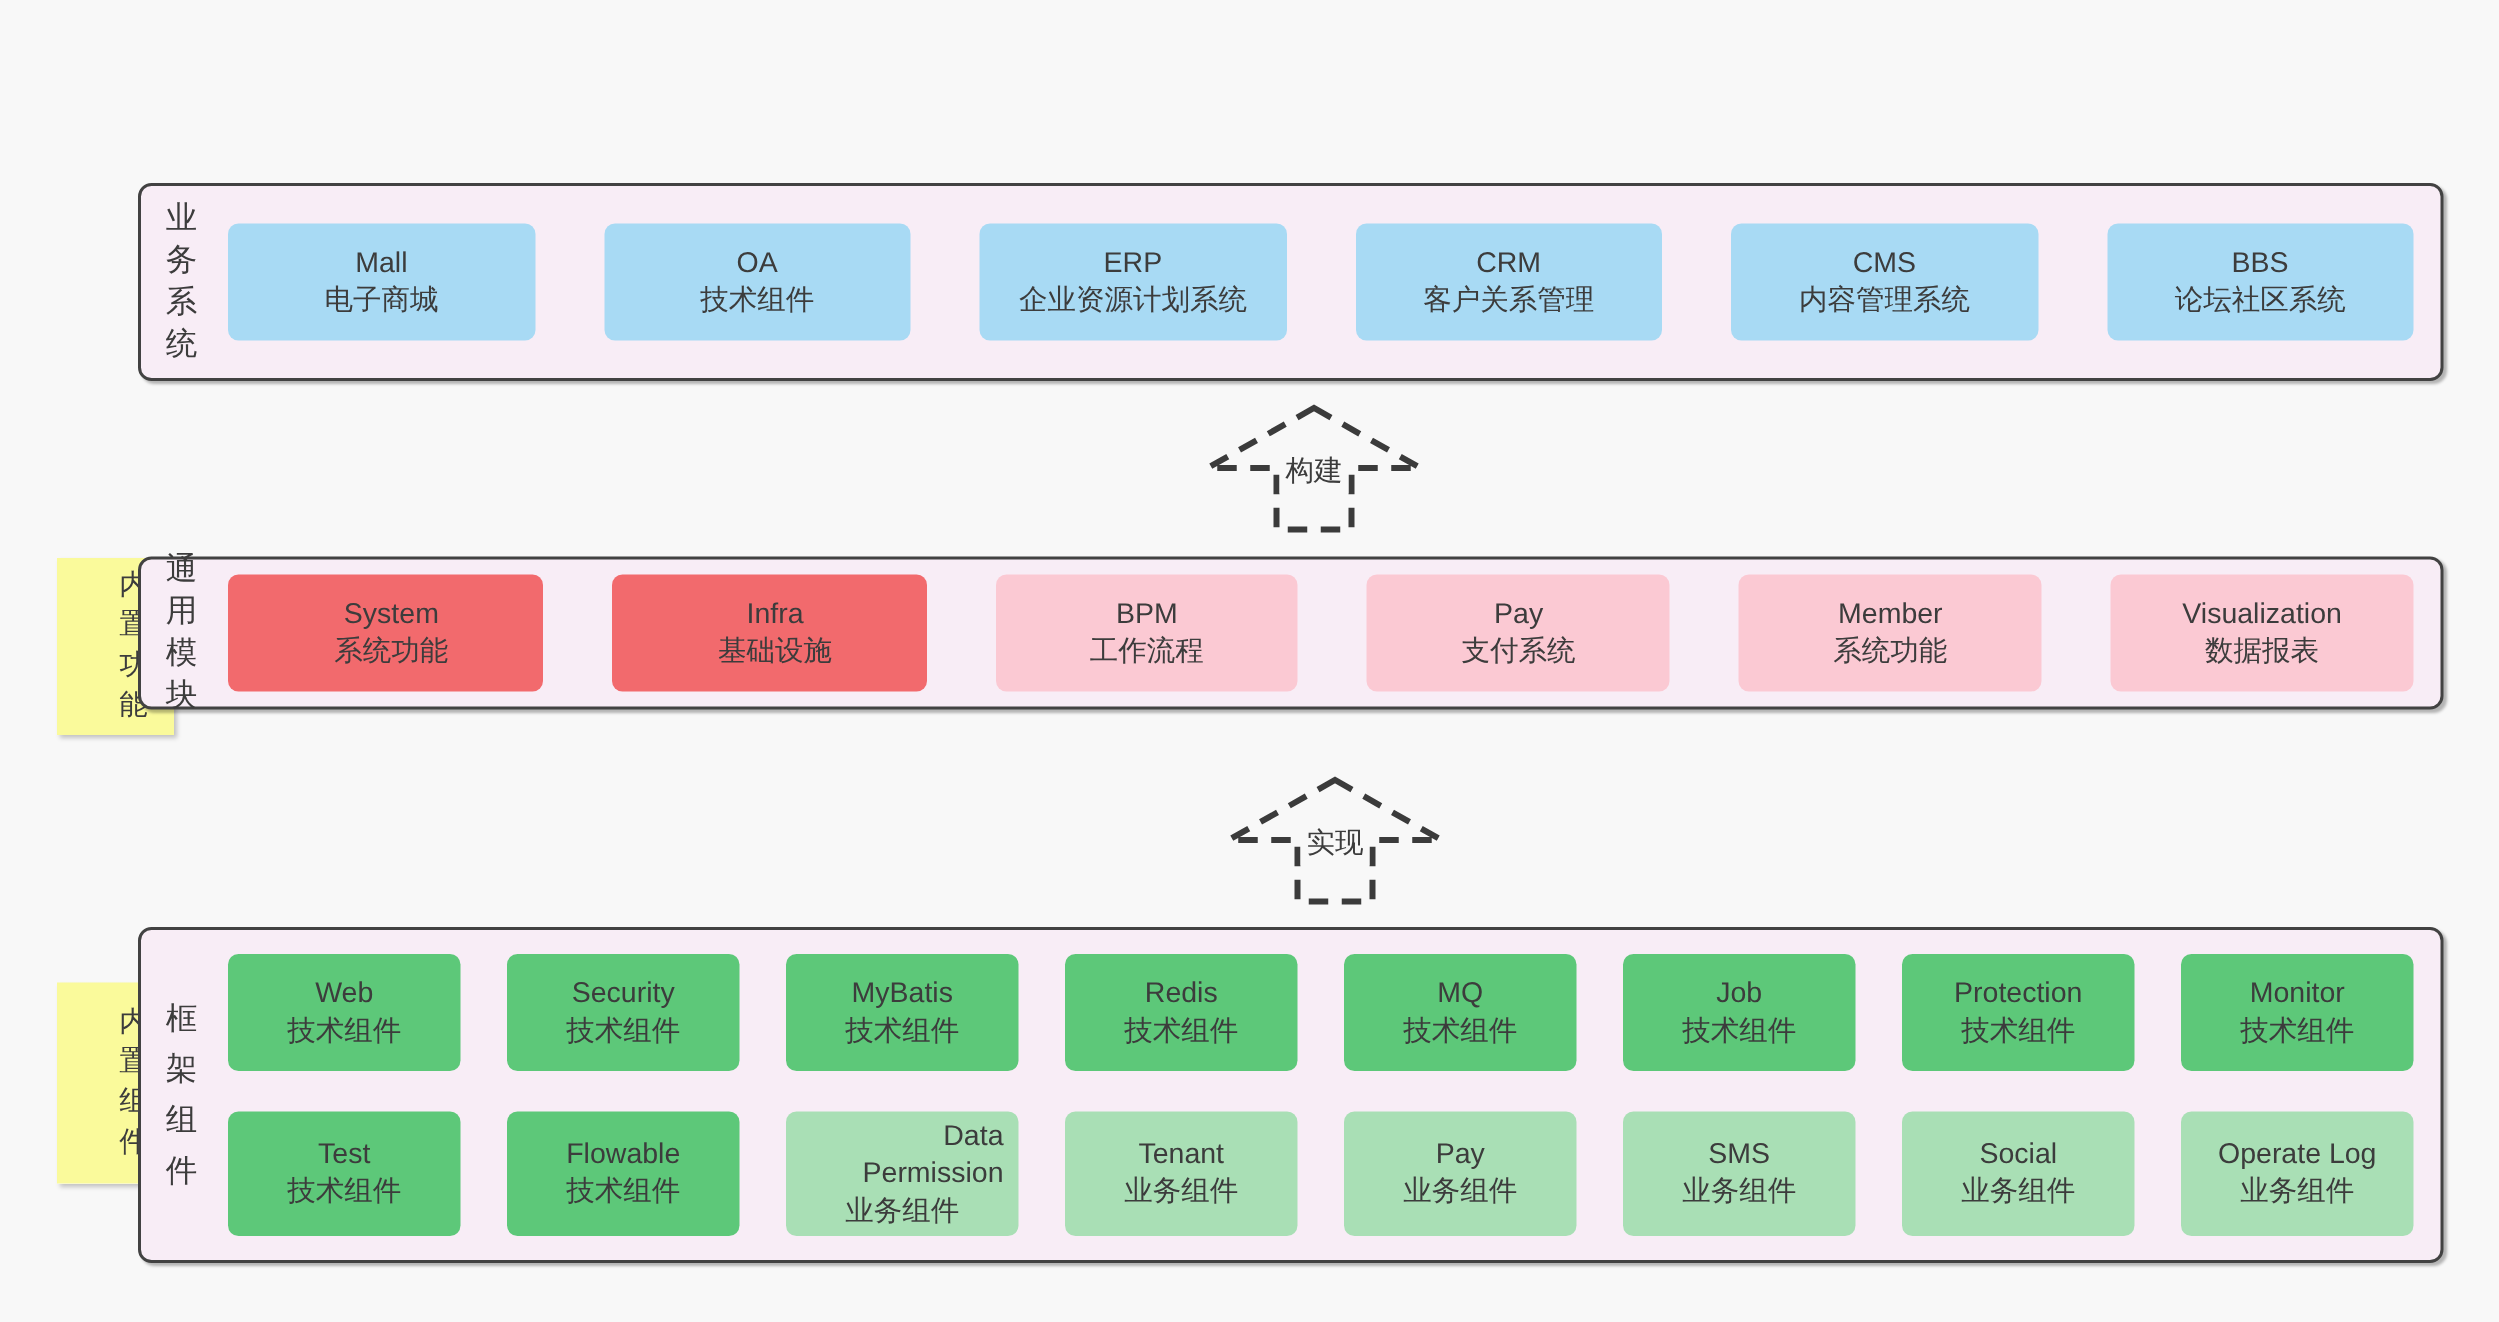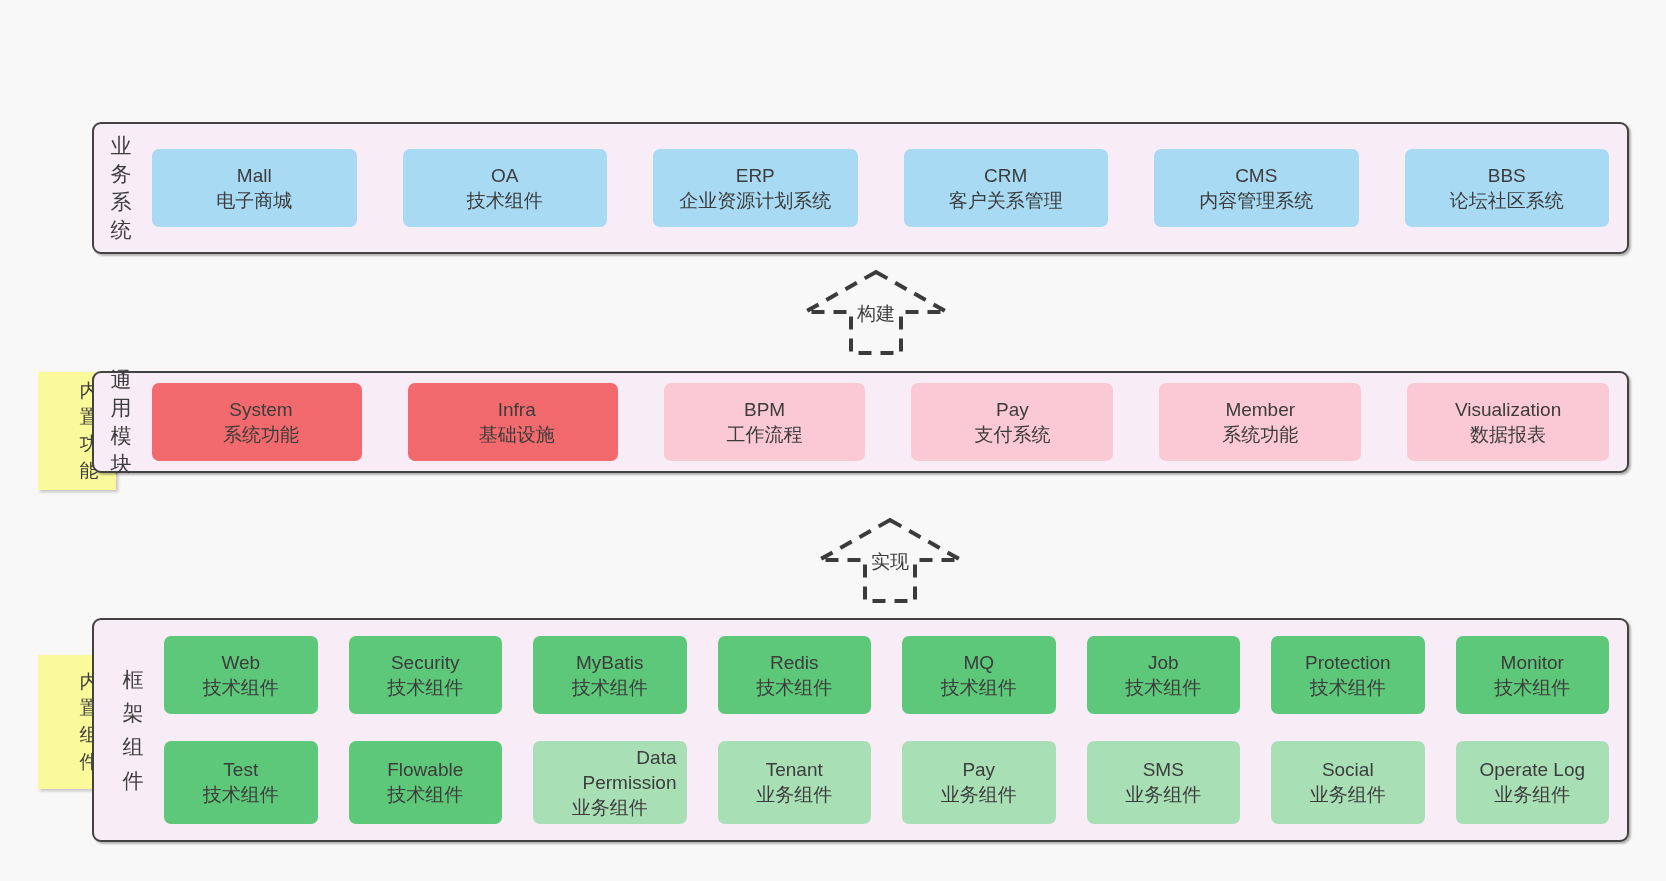--- a/index.html
+++ b/index.html
@@ -29,21 +29,21 @@
   #band-2{top:618px;height:224px;align-items:stretch;}
 
   .band-label{
     width:26px;flex:0 0 26px;
     font-size:21px;line-height:1.34;
     text-align:center;word-break:break-all;
     color:var(--text,#3c3c3c);
     margin-right:18px;
     align-self:center;
   }
-  #band-2 .band-label{line-height:1.6;margin-left:12px;}
+  #band-2 .band-label{line-height:1.6;}
 
   .band-rows{
     flex:1;display:flex;flex-direction:column;justify-content:center;
     gap:27px;min-width:0;
   }
   .band-row{display:flex;gap:46px;}
   #band-2 .band-row{gap:31px;}
 
   .box{
     flex:1;min-height:78px;

